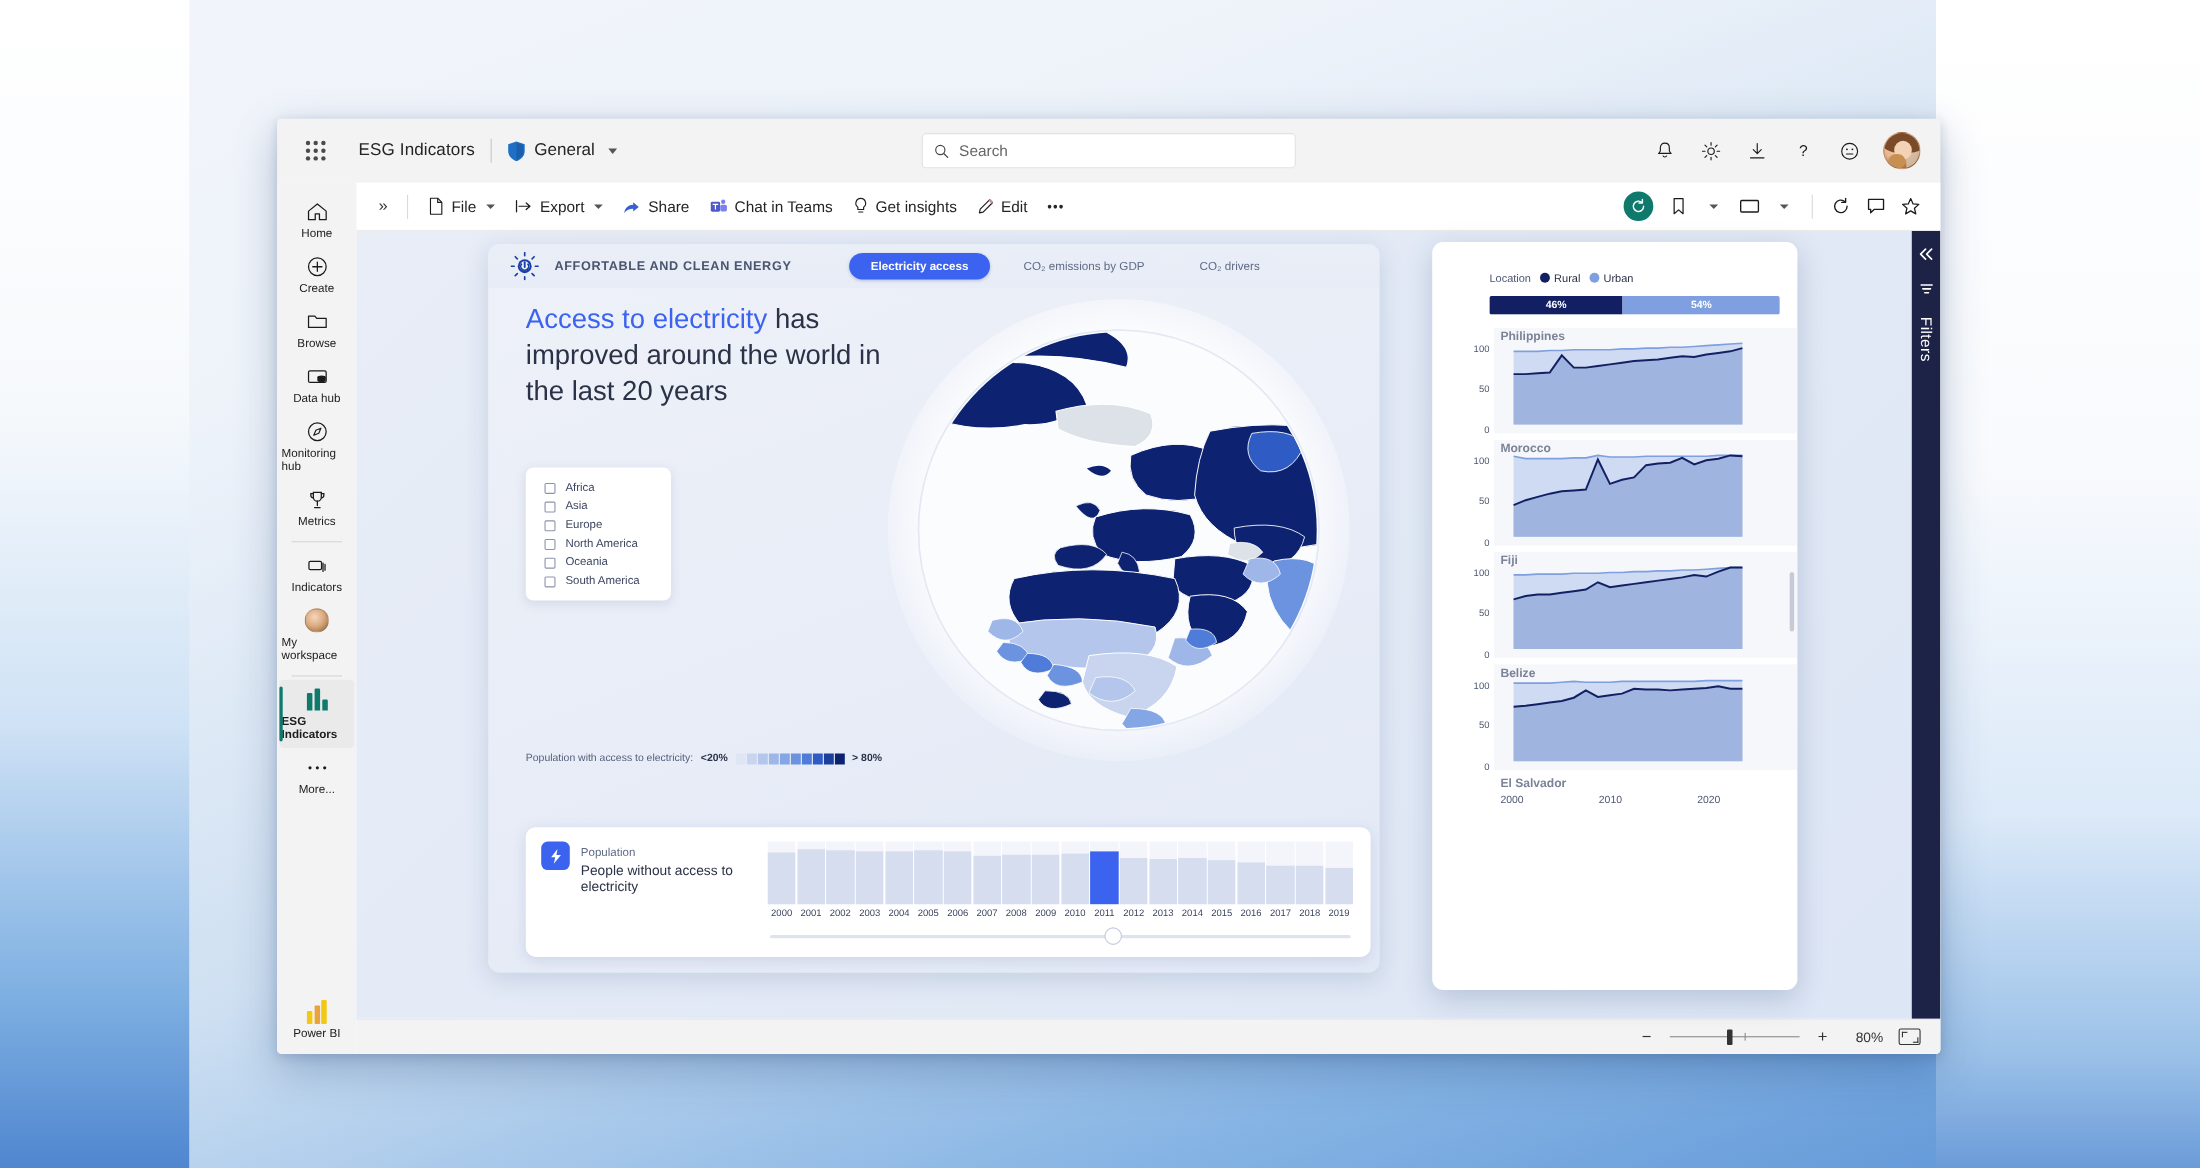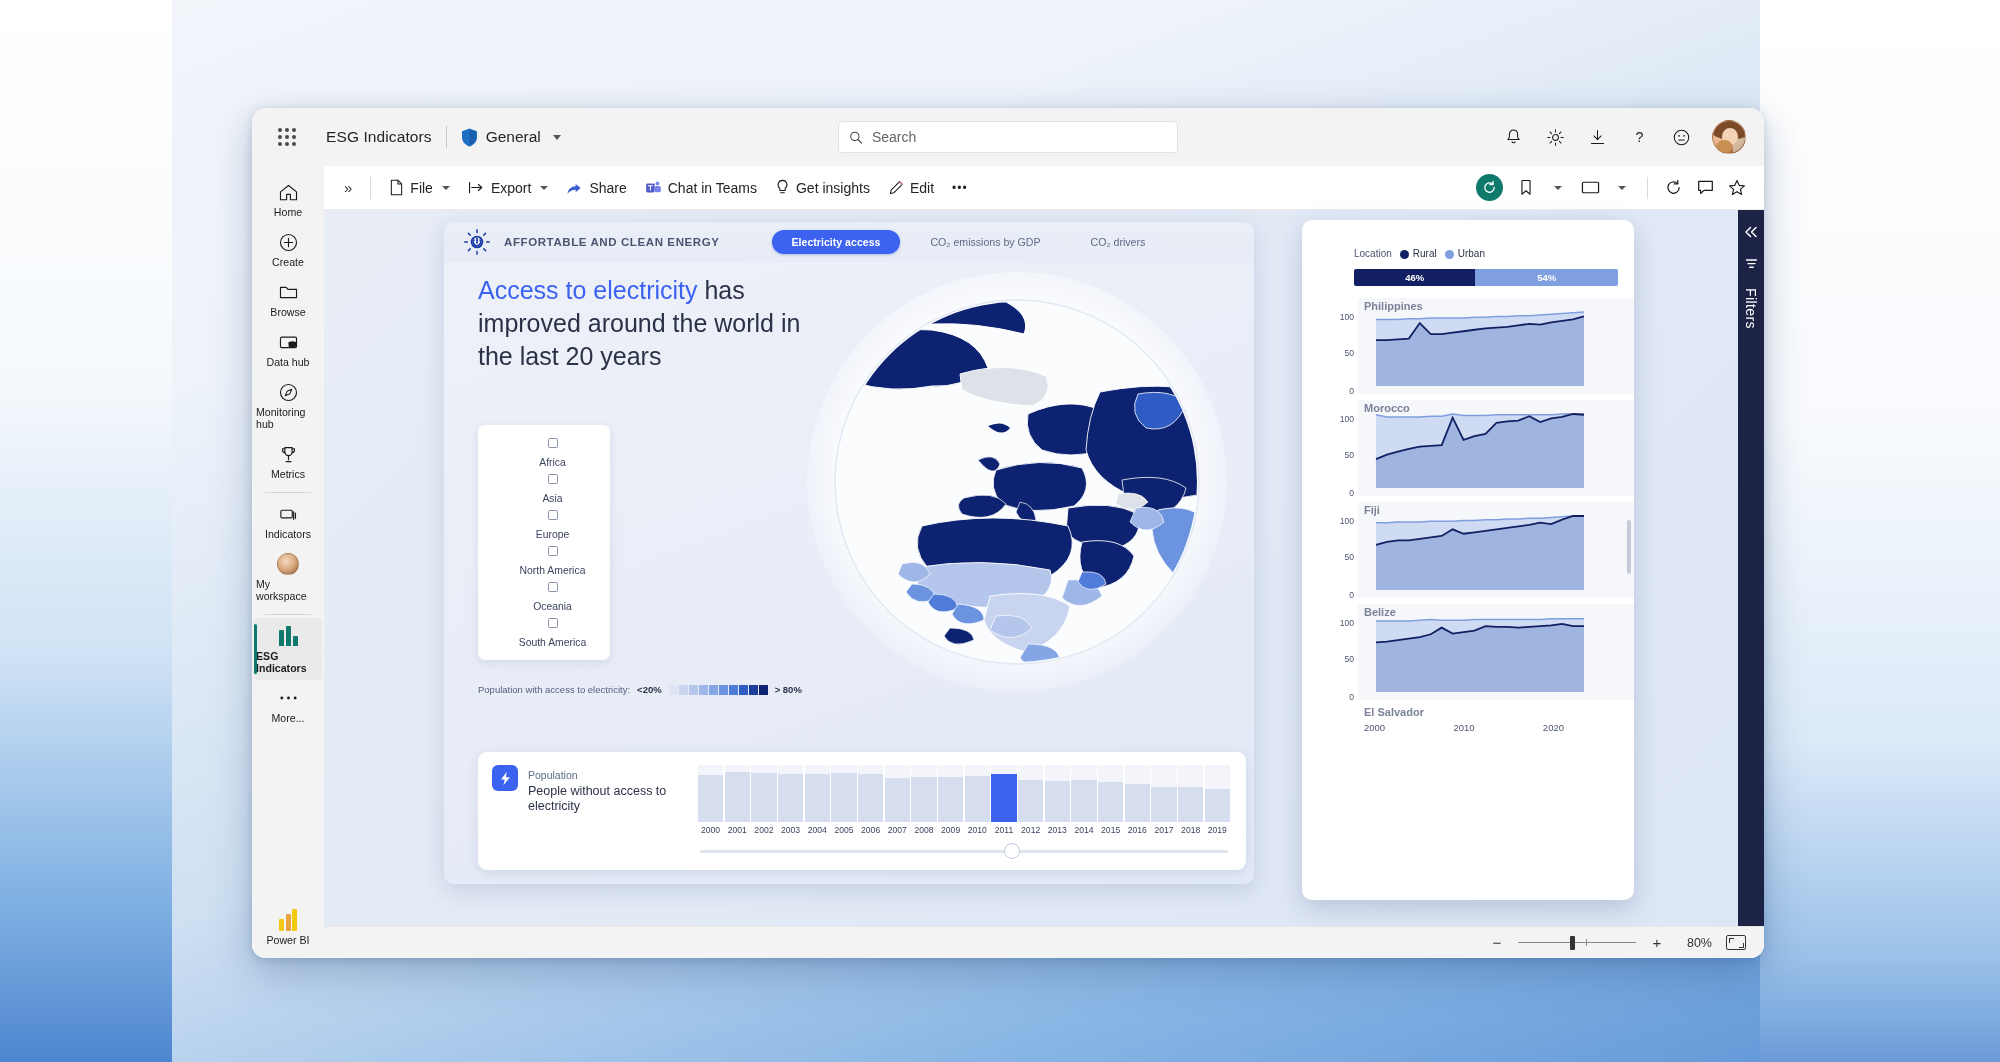--- a/index.html
+++ b/index.html
@@ -19,21 +19,21 @@
   .desktop-right {
     position: absolute; right: 0; top: 0; width: 240px; height: 100%;
     background: linear-gradient(180deg,#ffffff 0%,#f8fafd 40%,#dbe9f8 70%,#9cc2e9 90%,#6b9bd8 100%);
   }
 
   
   .window {
     position: absolute; left: 252px; top: 108px;
     width: 1512px; height: 850px;
     background: #f3f3f3;
-    border-radius: 14px;
+    border-radius: 4px;
     box-shadow: 0 14px 40px rgba(30,60,110,.28), 0 2px 10px rgba(30,60,110,.18);
     overflow: hidden;
     display: flex; flex-direction: column;
   }
 
   
   .app-header {
     height: 58px; flex: 0 0 58px; background: #f3f3f3;
     display: flex; align-items: center; padding: 0 18px;
     position: relative;
@@ -187,21 +187,21 @@
     font-size: 25px; line-height: 33px; color:#2b3247; font-weight:400;
   }
   .headline .hl-blue { color:#3b63f0; }
 
   
   .cont-card {
     position:absolute; left: 34px; top: 203px; width: 132px;
     background:#fff; border-radius:7px; padding: 10px 0 9px 0;
     box-shadow: 0 3px 10px rgba(60,80,130,.13);
   }
-  .cont-row { display:flex; align-items:center; gap:9px; padding: 3px 0 3px 17px; cursor:pointer;flex-direction:column; }
+  .cont-row { display:flex; align-items:center; gap:9px; padding: 3px 0 3px 17px; cursor:pointer; }
   .cbox { width:10px;height:10px;border:1.2px solid #8a93ab;border-radius:1.5px;background:#fff;flex:0 0 10px;}
   .cont-label { font-size:10.4px; color:#3c4560; }
 
   
   .stat { position:absolute; left: 34px; top: 350px; width: 330px; }
   .stat-num { font-size: 47px; line-height: 47px; color:#4a5270; font-weight: 300; display:inline-block; vertical-align:-2px;}
   .stat-tail { font-size: 13px; color:#4a5270; display:inline-block; margin-left:4px; }
   .stat-sub { font-size: 13px; color:#4a5270; margin-top: 3px; }
   .stat-sub b { font-weight:700; }
 
@@ -252,21 +252,21 @@
     background:#fff; border-radius:10px; box-shadow: 0 8px 26px rgba(40,70,120,.22);
     overflow:hidden; display:flex; flex-direction:column; padding: 14px 0 0 0;
   }
   .sp-head { display:flex; gap:11px; padding: 0 16px; }
   .home-badge { width:27px;height:27px;border-radius:7px;background:#3b63f0;display:flex;
                 align-items:center;justify-content:center;flex:0 0 27px;}
   .sp-kicker { font-size:10.5px;color:#5f6b86;}
   .sp-title { font-size:12.8px;color:#1f2740;font-weight:700;line-height:15px;margin-top:1px;}
   .sp-legend { display:flex; align-items:center; gap:8px; padding: 14px 16px 0 52px; }
   .sp-legend .lg-label{font-size:10px;color:#4c5673;}
-  .lg-item{display:flex;align-items:flex-end;gap:4px;font-size:10px;color:#2b3247;}
+  .lg-item{display:flex;align-items:flex-start;gap:4px;font-size:10px;color:#2b3247;}
   .dot{width:9px;height:9px;border-radius:50%;display:block;}
   .split-bar { margin: 10px 16px 0 52px; height:17px; display:flex; border-radius:2px; overflow:hidden;}
   .split-bar div{display:flex;align-items:center;justify-content:center;font-size:9.5px;color:#fff;font-weight:600;}
   .sp-scroll { flex:1; overflow:hidden; margin-top: 12px; position:relative; padding-left: 16px;}
   .spark { margin-bottom: 6px; position:relative; }
   .spark-name { position:absolute; left: 46px; top: 2px; font-size: 11px; font-weight:700; color:#7b8398; z-index:2;}
   .spark-row { display:flex; }
   .spark-axis { width: 40px; flex:0 0 40px; position:relative; height: 96px; }
   .spark-axis span { position:absolute; right:4px; font-size:8.6px; color:#4c5673; }
   .spark-plot { flex:1; height:96px; background:#f6f7fb; position:relative; }

